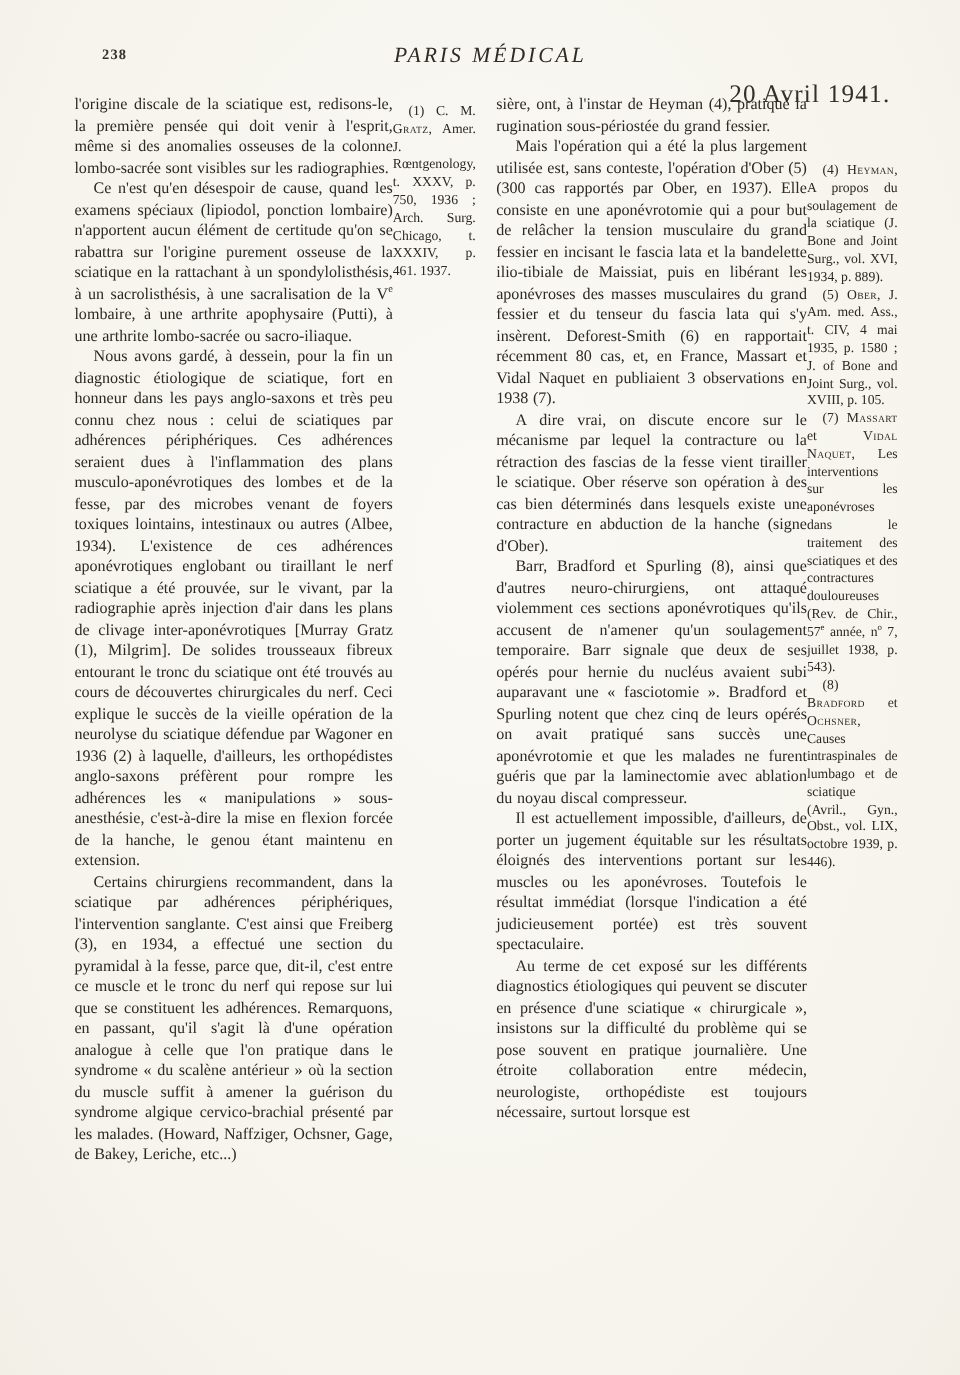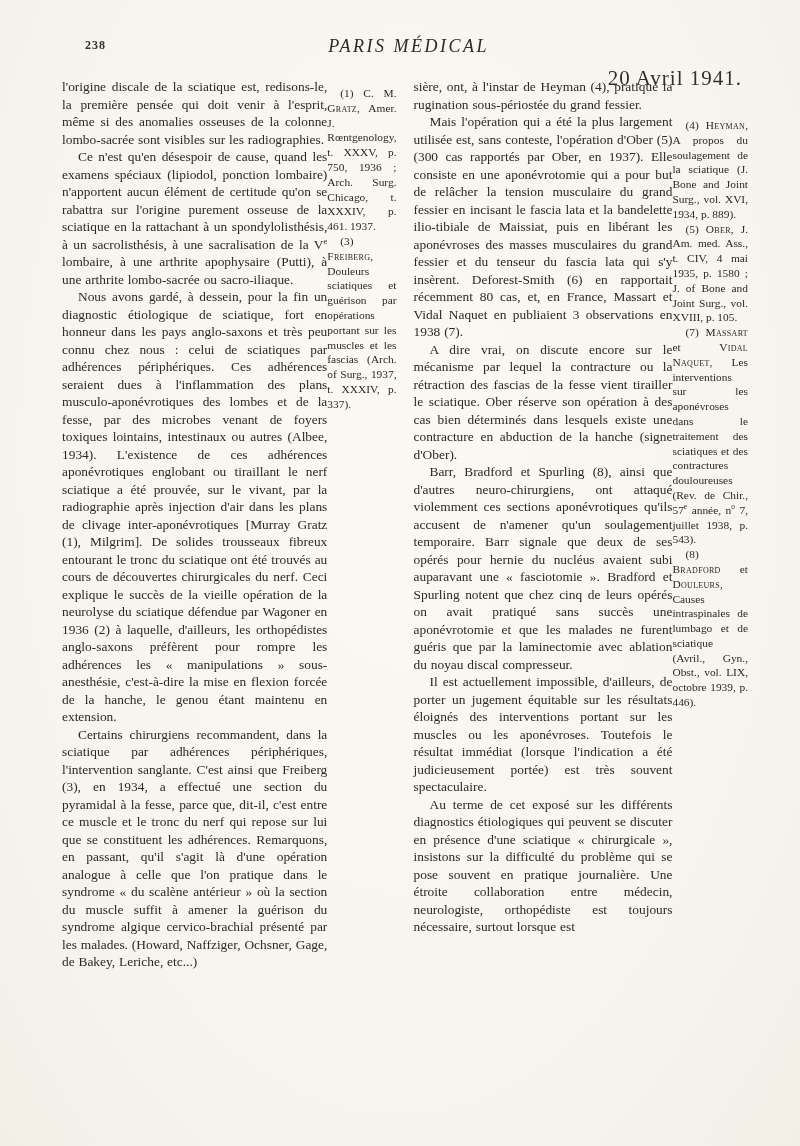--- a/index.html
+++ b/index.html
@@ -40,21 +40,21 @@
   .col{flex:1;min-width:0;display:flex;flex-direction:row;}
   .para{
     margin:0;
     text-align:justify;
     font-size:13.4px;
     line-height:17.5px;
     word-spacing:0.5px;
   }
   .indent{text-indent:16px;}
   .footnotes{margin-top:8px;}
-  .footnotes-right{margin-top:40px;}
+  .footnotes-right{margin-top:57px;}
   .fn{
     margin:0;
     text-align:justify;
     text-indent:13px;
     font-size:11.4px;
     line-height:14.8px;
   }
   .i{}
   .sc{font-variant:small-caps;letter-spacing:0.3px;}
   .sup{vertical-align:super;font-size:0.65em;line-height:0;}
@@ -72,33 +72,32 @@
   <div class="columns">
     <div class="col">
       <div>
           <p class="para"><span>l'origine discale de la sciatique est, redisons-le, la première pensée qui doit venir à l'esprit, même si des anomalies osseuses de la colonne lombo-sacrée sont visibles sur les radiographies.</span></p>
           <p class="para indent"><span>Ce n'est qu'en désespoir de cause, quand les examens spéciaux (lipiodol, ponction lombaire) n'apportent aucun élément de certitude qu'on se rabattra sur l'origine purement osseuse de la sciatique en la rattachant à un spondylolisthésis, à un sacrolisthésis, à une sacralisation de la V</span><span class="sup">e</span><span> lombaire, à une arthrite apophysaire (Putti), à une arthrite lombo-sacrée ou sacro-iliaque.</span></p>
           <p class="para indent"><span>Nous avons gardé, à dessein, pour la fin un diagnostic étiologique de sciatique, fort en honneur dans les pays anglo-saxons et très peu connu chez nous : celui de </span><span class="i">sciatiques par adhérences périphériques</span><span>. Ces adhérences seraient dues à l'inflammation des plans musculo-aponévrotiques des lombes et de la fesse, par des microbes venant de foyers toxiques lointains, intestinaux ou autres (Albee, 1934). L'existence de ces adhérences aponévrotiques englobant ou tiraillant le nerf sciatique a été prouvée, sur le vivant, par la radiographie après injection d'air dans les plans de clivage inter-aponévrotiques [Murray Gratz (1), Milgrim]. De solides trousseaux fibreux entourant le tronc du sciatique ont été trouvés au cours de découvertes chirurgicales du nerf. Ceci explique le succès de la vieille opération de la neurolyse du sciatique défendue par Wagoner en 1936 (2) à laquelle, d'ailleurs, les orthopédistes anglo-saxons préfèrent pour rompre les adhérences les « manipulations » sous-anesthésie, c'est-à-dire la mise en flexion forcée de la hanche, le genou étant maintenu en extension.</span></p>
           <p class="para indent"><span>Certains chirurgiens recommandent, dans la sciatique par adhérences périphériques, l'intervention sanglante. C'est ainsi que Freiberg (3), en 1934, a effectué une section du pyramidal à la fesse, parce que, dit-il, c'est entre ce muscle et le tronc du nerf qui repose sur lui que se constituent les adhérences. Remarquons, en passant, qu'il s'agit là d'une opération analogue à celle que l'on pratique dans le syndrome « du scalène antérieur » où la section du muscle suffit à amener la guérison du syndrome algique cervico-brachial présenté par les malades. (Howard, Naffziger, Ochsner, Gage, de Bakey, Leriche, etc...)</span></p>
         </div>
       <div class="footnotes">
           <p class="fn"><span>(1) C. M. </span><span class="sc">Gratz</span><span>, </span><span class="i">Amer. J. Rœntgenology</span><span>, t. XXXV, p. 750, 1936 ; </span><span class="i">Arch. Surg. Chicago</span><span>, t. XXXIV, p. 461. 1937.</span></p>
-          <p class="fn"><span>(3) </span><span class="sc">Freiberg</span><span>, Douleurs sciatiques et guérison par opérations portant sur les muscles et les fascias (</span><span class="i">Arch. of Surg.</span><span>, 1937, t. XXXIV, p. 337).</span></p>
         </div>
     </div>
     <div class="col">
       <div>
           <p class="para"><span>sière, ont, à l'instar de Heyman (4), pratiqué la rugination sous-périostée du grand fessier.</span></p>
           <p class="para indent"><span>Mais l'opération qui a été la plus largement utilisée est, sans conteste, l'opération d'Ober (5) (300 cas rapportés par Ober, en 1937). Elle consiste en une </span><span class="i">aponévrotomie</span><span> qui a pour but de relâcher la tension musculaire du grand fessier en incisant le fascia lata et la bandelette ilio-tibiale de Maissiat, puis en libérant les aponévroses des masses musculaires du grand fessier et du tenseur du fascia lata qui s'y insèrent. Deforest-Smith (6) en rapportait récemment 80 cas, et, en France, Massart et Vidal Naquet en publiaient 3 observations en 1938 (7).</span></p>
           <p class="para indent"><span>A dire vrai, on discute encore sur le mécanisme par lequel la contracture ou la rétraction des fascias de la fesse vient tirailler le sciatique. Ober réserve son opération à des cas bien déterminés dans lesquels existe une contracture en abduction de la hanche (signe d'Ober).</span></p>
           <p class="para indent"><span>Barr, Bradford et Spurling (8), ainsi que d'autres neuro-chirurgiens, ont attaqué violemment ces sections aponévrotiques qu'ils accusent de n'amener qu'un soulagement temporaire. Barr signale que deux de ses opérés pour hernie du nucléus avaient subi auparavant une « fasciotomie ». Bradford et Spurling notent que chez cinq de leurs opérés on avait pratiqué sans succès une aponévrotomie et que les malades ne furent guéris que par la laminectomie avec ablation du noyau discal compresseur.</span></p>
           <p class="para indent"><span>Il est actuellement impossible, d'ailleurs, de porter un jugement équitable sur les résultats éloignés des interventions portant sur les muscles ou les aponévroses. Toutefois le résultat immédiat (lorsque l'indication a été judicieusement portée) est très souvent spectaculaire.</span></p>
           <p class="para indent"><span>Au terme de cet exposé sur les différents diagnostics étiologiques qui peuvent se discuter en présence d'une sciatique « chirurgicale », insistons sur la difficulté du problème qui se pose souvent en pratique journalière. Une étroite collaboration entre médecin, neurologiste, orthopédiste est toujours nécessaire, surtout lorsque est</span></p>
         </div>
       <div class="footnotes footnotes-right">
           <p class="fn"><span>(4) </span><span class="sc">Heyman</span><span>, A propos du soulagement de la sciatique (</span><span class="i">J. Bone and Joint Surg.</span><span>, vol. XVI, 1934, p. 889).</span></p>
           <p class="fn"><span>(5) </span><span class="sc">Ober</span><span>, </span><span class="i">J. Am. med. Ass.</span><span>, t. CIV, 4 mai 1935, p. 1580 ; </span><span class="i">J. of Bone and Joint Surg.</span><span>, vol. XVIII, p. 105.</span></p>
           <p class="fn"><span>(7) </span><span class="sc">Massart</span><span> et </span><span class="sc">Vidal Naquet</span><span>, Les interventions sur les aponévroses dans le traitement des sciatiques et des contractures douloureuses (</span><span class="i">Rev. de Chir.</span><span>, 57</span><span class="sup">e</span><span> année, n</span><span class="sup">o</span><span> 7, juillet 1938, p. 543).</span></p>
-          <p class="fn"><span>(8) </span><span class="sc">Bradford</span><span> et </span><span class="sc">Douleurs</span><span>, Causes intraspinales de lumbago et de sciatique (</span><span class="i">Avril., Gyn., Obst.</span><span>, vol. LIX, octobre 1939, p. 446).</span></p>
+          <p class="fn"><span>(8) </span><span class="sc">Bradford</span><span> et </span><span class="sc">Ochsner</span><span>, Causes intraspinales de lumbago et de sciatique (</span><span class="i">Avril., Gyn., Obst.</span><span>, vol. LIX, octobre 1939, p. 446).</span></p>
         </div>
     </div>
   </div>
 </div>
 
 </body></html>

